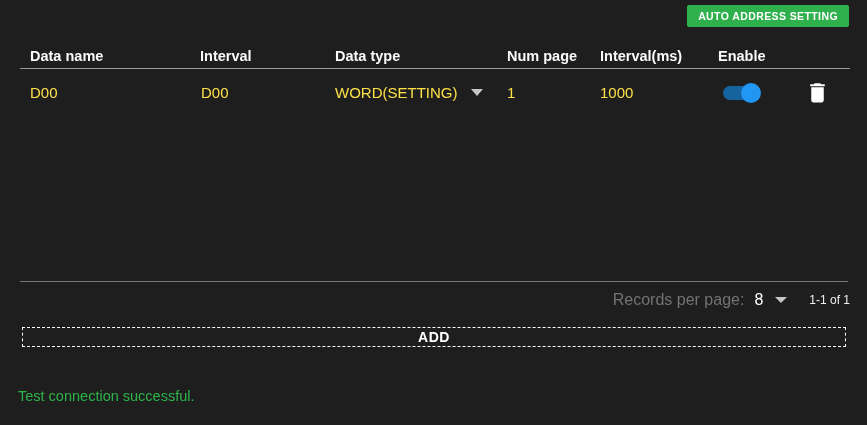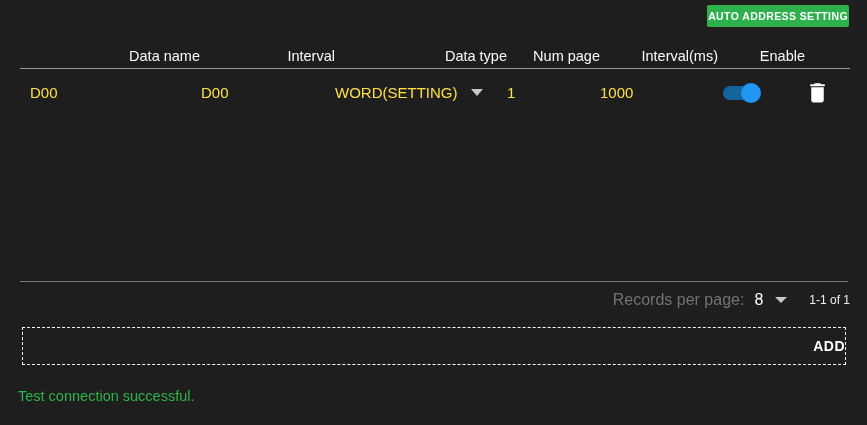--- a/index.html
+++ b/index.html
@@ -11,21 +11,21 @@
     position: relative;
     overflow: hidden;
   }
 
   
   .auto-btn {
     position: absolute;
     top: 5px;
     right: 18px;
     height: 22px;
-    padding: 0 1px;
+    padding: 0 11px;
     background: #2eb04c;
     border: none;
     border-radius: 2px;
     color: #ffffff;
     font-family: "Liberation Sans", sans-serif;
     font-size: 10.5px;
     font-weight: bold;
     letter-spacing: 0.4px;
     cursor: pointer;
     display: flex;
@@ -41,23 +41,22 @@
     align-items: center;
   }
 
   .table-header {
     position: absolute;
     top: 44px;
     left: 0;
     right: 0;
     height: 24px;
     font-size: 14.5px;
-    font-weight: normal;
+    font-weight: bold;
     color: #fafafa;
-    text-align: right;
   }
 
   .header-underline {
     position: absolute;
     top: 68px;
     left: 20px;
     width: 830px;
     height: 1px;
     background: rgba(255,255,255,0.55);
   }
@@ -161,30 +160,29 @@
     color: #f0f0f0;
     margin-left: 22px;
   }
 
   
   .add-btn {
     position: absolute;
     top: 327px;
     left: 22px;
     width: 824px;
-    height: 38px;
+    height: 20px;
     background: transparent;
     border: 1px dashed #ffffff;
     color: #ffffff;
     font-family: "Liberation Sans", sans-serif;
     font-size: 14px;
     font-weight: bold;
     letter-spacing: 0.5px;
     cursor: pointer;
-    text-align: right;
   }
 
   .status-message {
     position: absolute;
     top: 388px;
     left: 18px;
     font-size: 14.5px;
     color: #2db54a;
   }
 </style>

